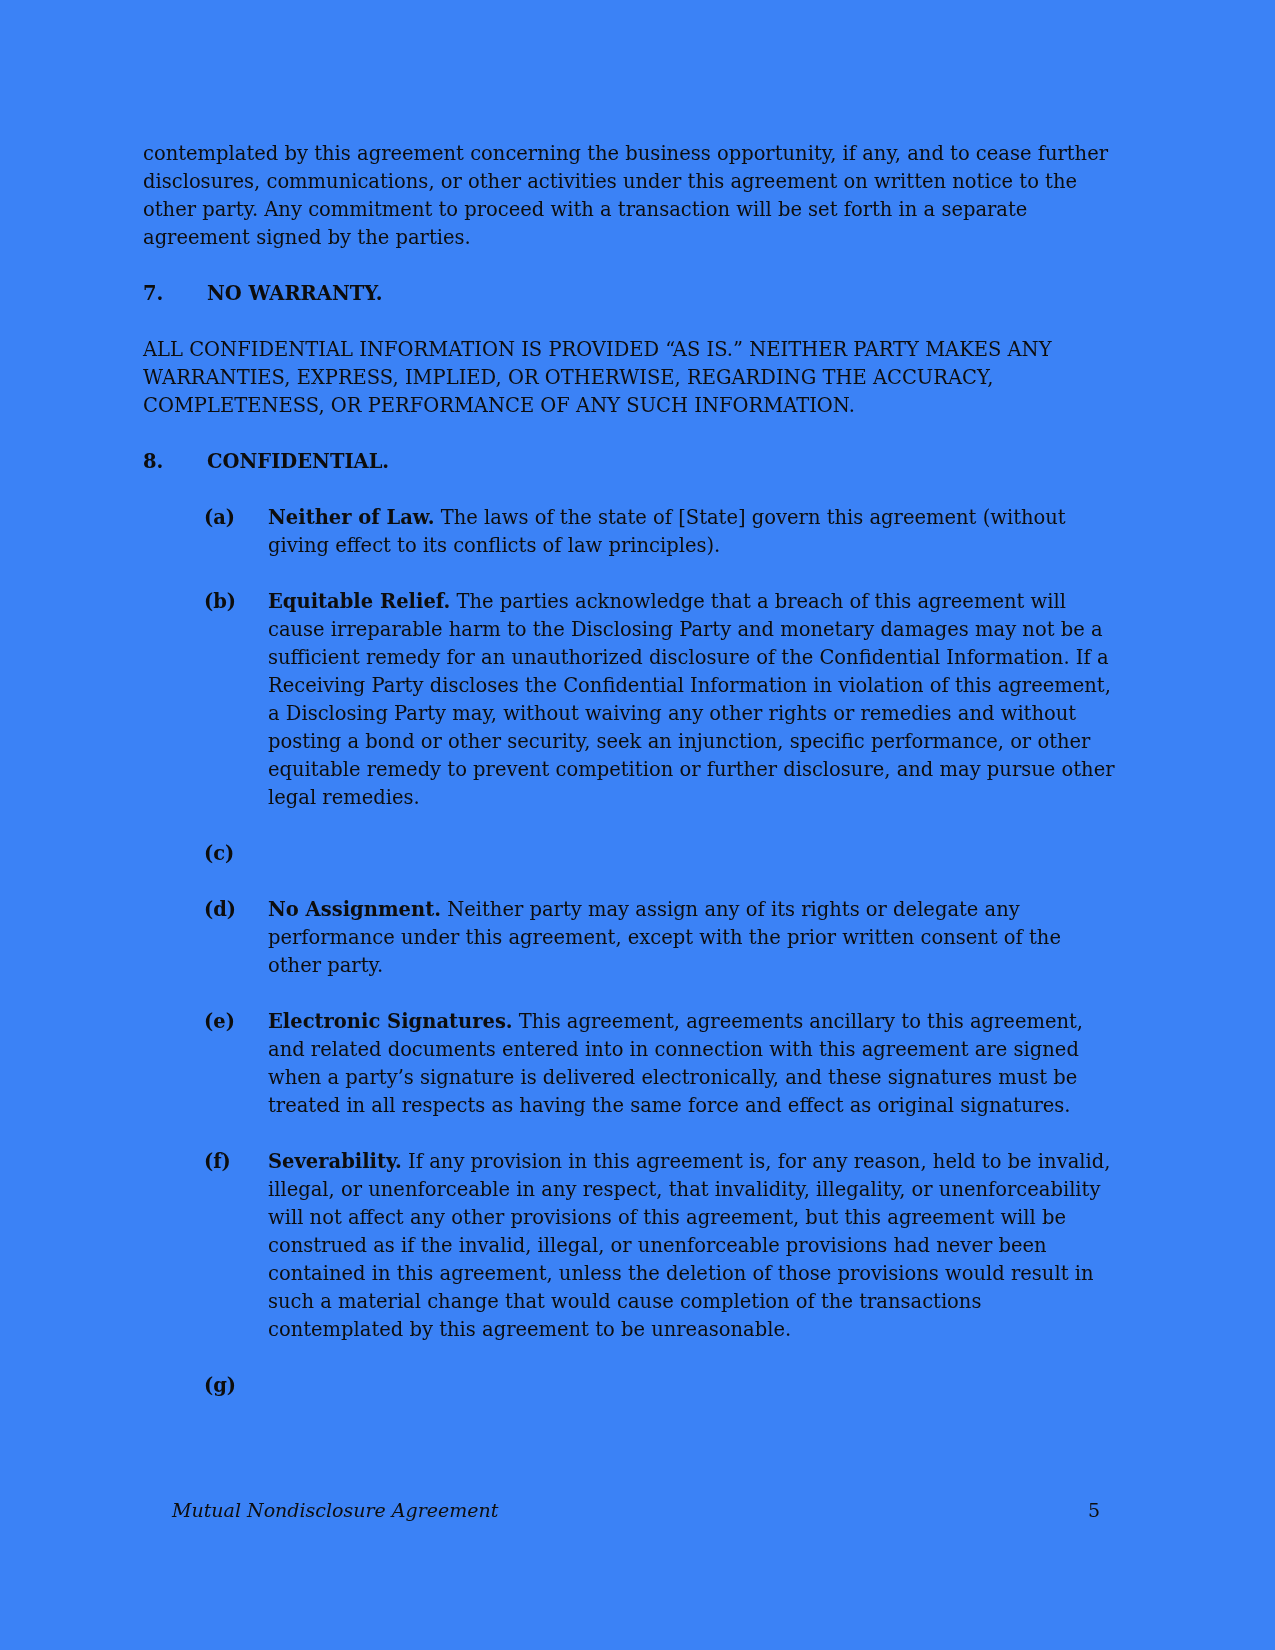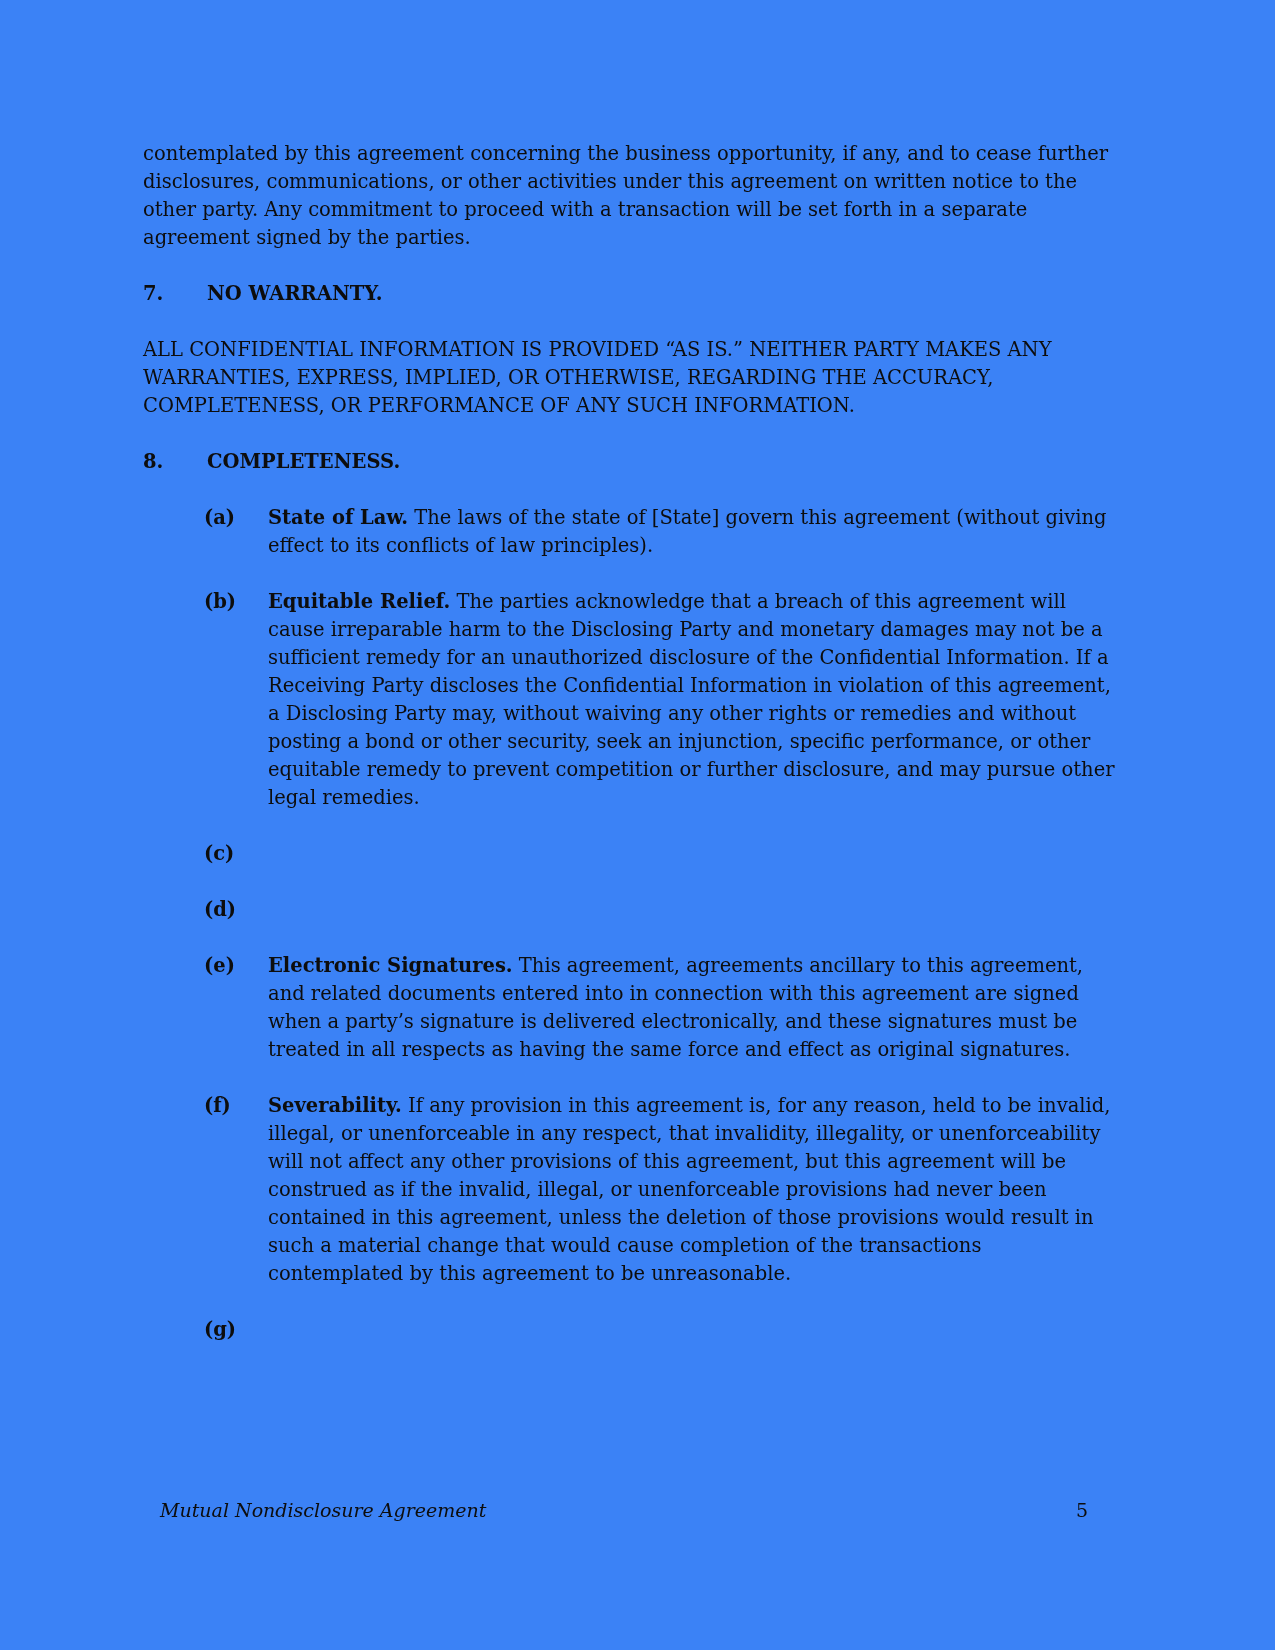--- a/index.html
+++ b/index.html
@@ -54,21 +54,21 @@
     font-weight: bold;
   }
   .sub-text {
     flex: 1;
   }
   .sub-heading {
     font-weight: bold;
   }
   .footer {
     position: absolute;
-    left: 0;
+    left: 12px;
     top: 1497px;
     width: 1223px;
     height: 30px;
     font-size: 19px;
     line-height: 26px;
   }
   .footer-title {
     position: absolute;
     left: 160px;
     font-style: italic;
@@ -85,35 +85,36 @@
 <div class="page">
   <div class="content" id="doc-content">
       <p class="body-par">contemplated by this agreement concerning the business opportunity, if any, and to cease further disclosures, communications, or other activities under this agreement on written notice to the other party. Any commitment to proceed with a transaction will be set forth in a separate agreement signed by the parties.</p>
       <div class="section-heading">
         <span class="section-number">7.</span>
         <span class="section-title">NO WARRANTY.</span>
       </div>
       <p class="body-par">ALL CONFIDENTIAL INFORMATION IS PROVIDED “AS IS.” NEITHER PARTY MAKES ANY WARRANTIES, EXPRESS, IMPLIED, OR OTHERWISE, REGARDING THE ACCURACY, COMPLETENESS, OR PERFORMANCE OF ANY SUCH INFORMATION.</p>
       <div class="section-heading">
         <span class="section-number">8.</span>
-        <span class="section-title">COMPLETENESS.</span>
+        <span class="section-title">CONFIDENTIAL.</span>
       </div>
       <div class="subsection">
         <span class="sub-label">(a)</span>
-        <div class="sub-text"><span class="sub-heading">State of Law.</span> <span>The laws of the state of [State] govern this agreement (without giving effect to its conflicts of law principles).</span></div>
+        <div class="sub-text"><span class="sub-heading">Neither of Law.</span> <span>The laws of the state of [State] govern this agreement (without giving effect to its conflicts of law principles).</span></div>
       </div>
       <div class="subsection">
         <span class="sub-label">(b)</span>
         <div class="sub-text"><span class="sub-heading">Equitable Relief.</span> <span>The parties acknowledge that a breach of this agreement will cause irreparable harm to the Disclosing Party and monetary damages may not be a sufficient remedy for an unauthorized disclosure of the Confidential Information. If a Receiving Party discloses the Confidential Information in violation of this agreement, a Disclosing Party may, without waiving any other rights or remedies and without posting a bond or other security, seek an injunction, specific performance, or other equitable remedy to prevent competition or further disclosure, and may pursue other legal remedies.</span></div>
       </div>
       <div class="subsection">
         <span class="sub-label">(c)</span>
       </div>
       <div class="subsection">
         <span class="sub-label">(d)</span>
+        <div class="sub-text"><span class="sub-heading">No Assignment.</span> <span>Neither party may assign any of its rights or delegate any performance under this agreement, except with the prior written consent of the other party.</span></div>
       </div>
       <div class="subsection">
         <span class="sub-label">(e)</span>
         <div class="sub-text"><span class="sub-heading">Electronic Signatures.</span> <span>This agreement, agreements ancillary to this agreement, and related documents entered into in connection with this agreement are signed when a party’s signature is delivered electronically, and these signatures must be treated in all respects as having the same force and effect as original signatures.</span></div>
       </div>
       <div class="subsection">
         <span class="sub-label">(f)</span>
         <div class="sub-text"><span class="sub-heading">Severability.</span> <span>If any provision in this agreement is, for any reason, held to be invalid, illegal, or unenforceable in any respect, that invalidity, illegality, or unenforceability will not affect any other provisions of this agreement, but this agreement will be construed as if the invalid, illegal, or unenforceable provisions had never been contained in this agreement, unless the deletion of those provisions would result in such a material change that would cause completion of the transactions contemplated by this agreement to be unreasonable.</span></div>
       </div>
       <div class="subsection">

